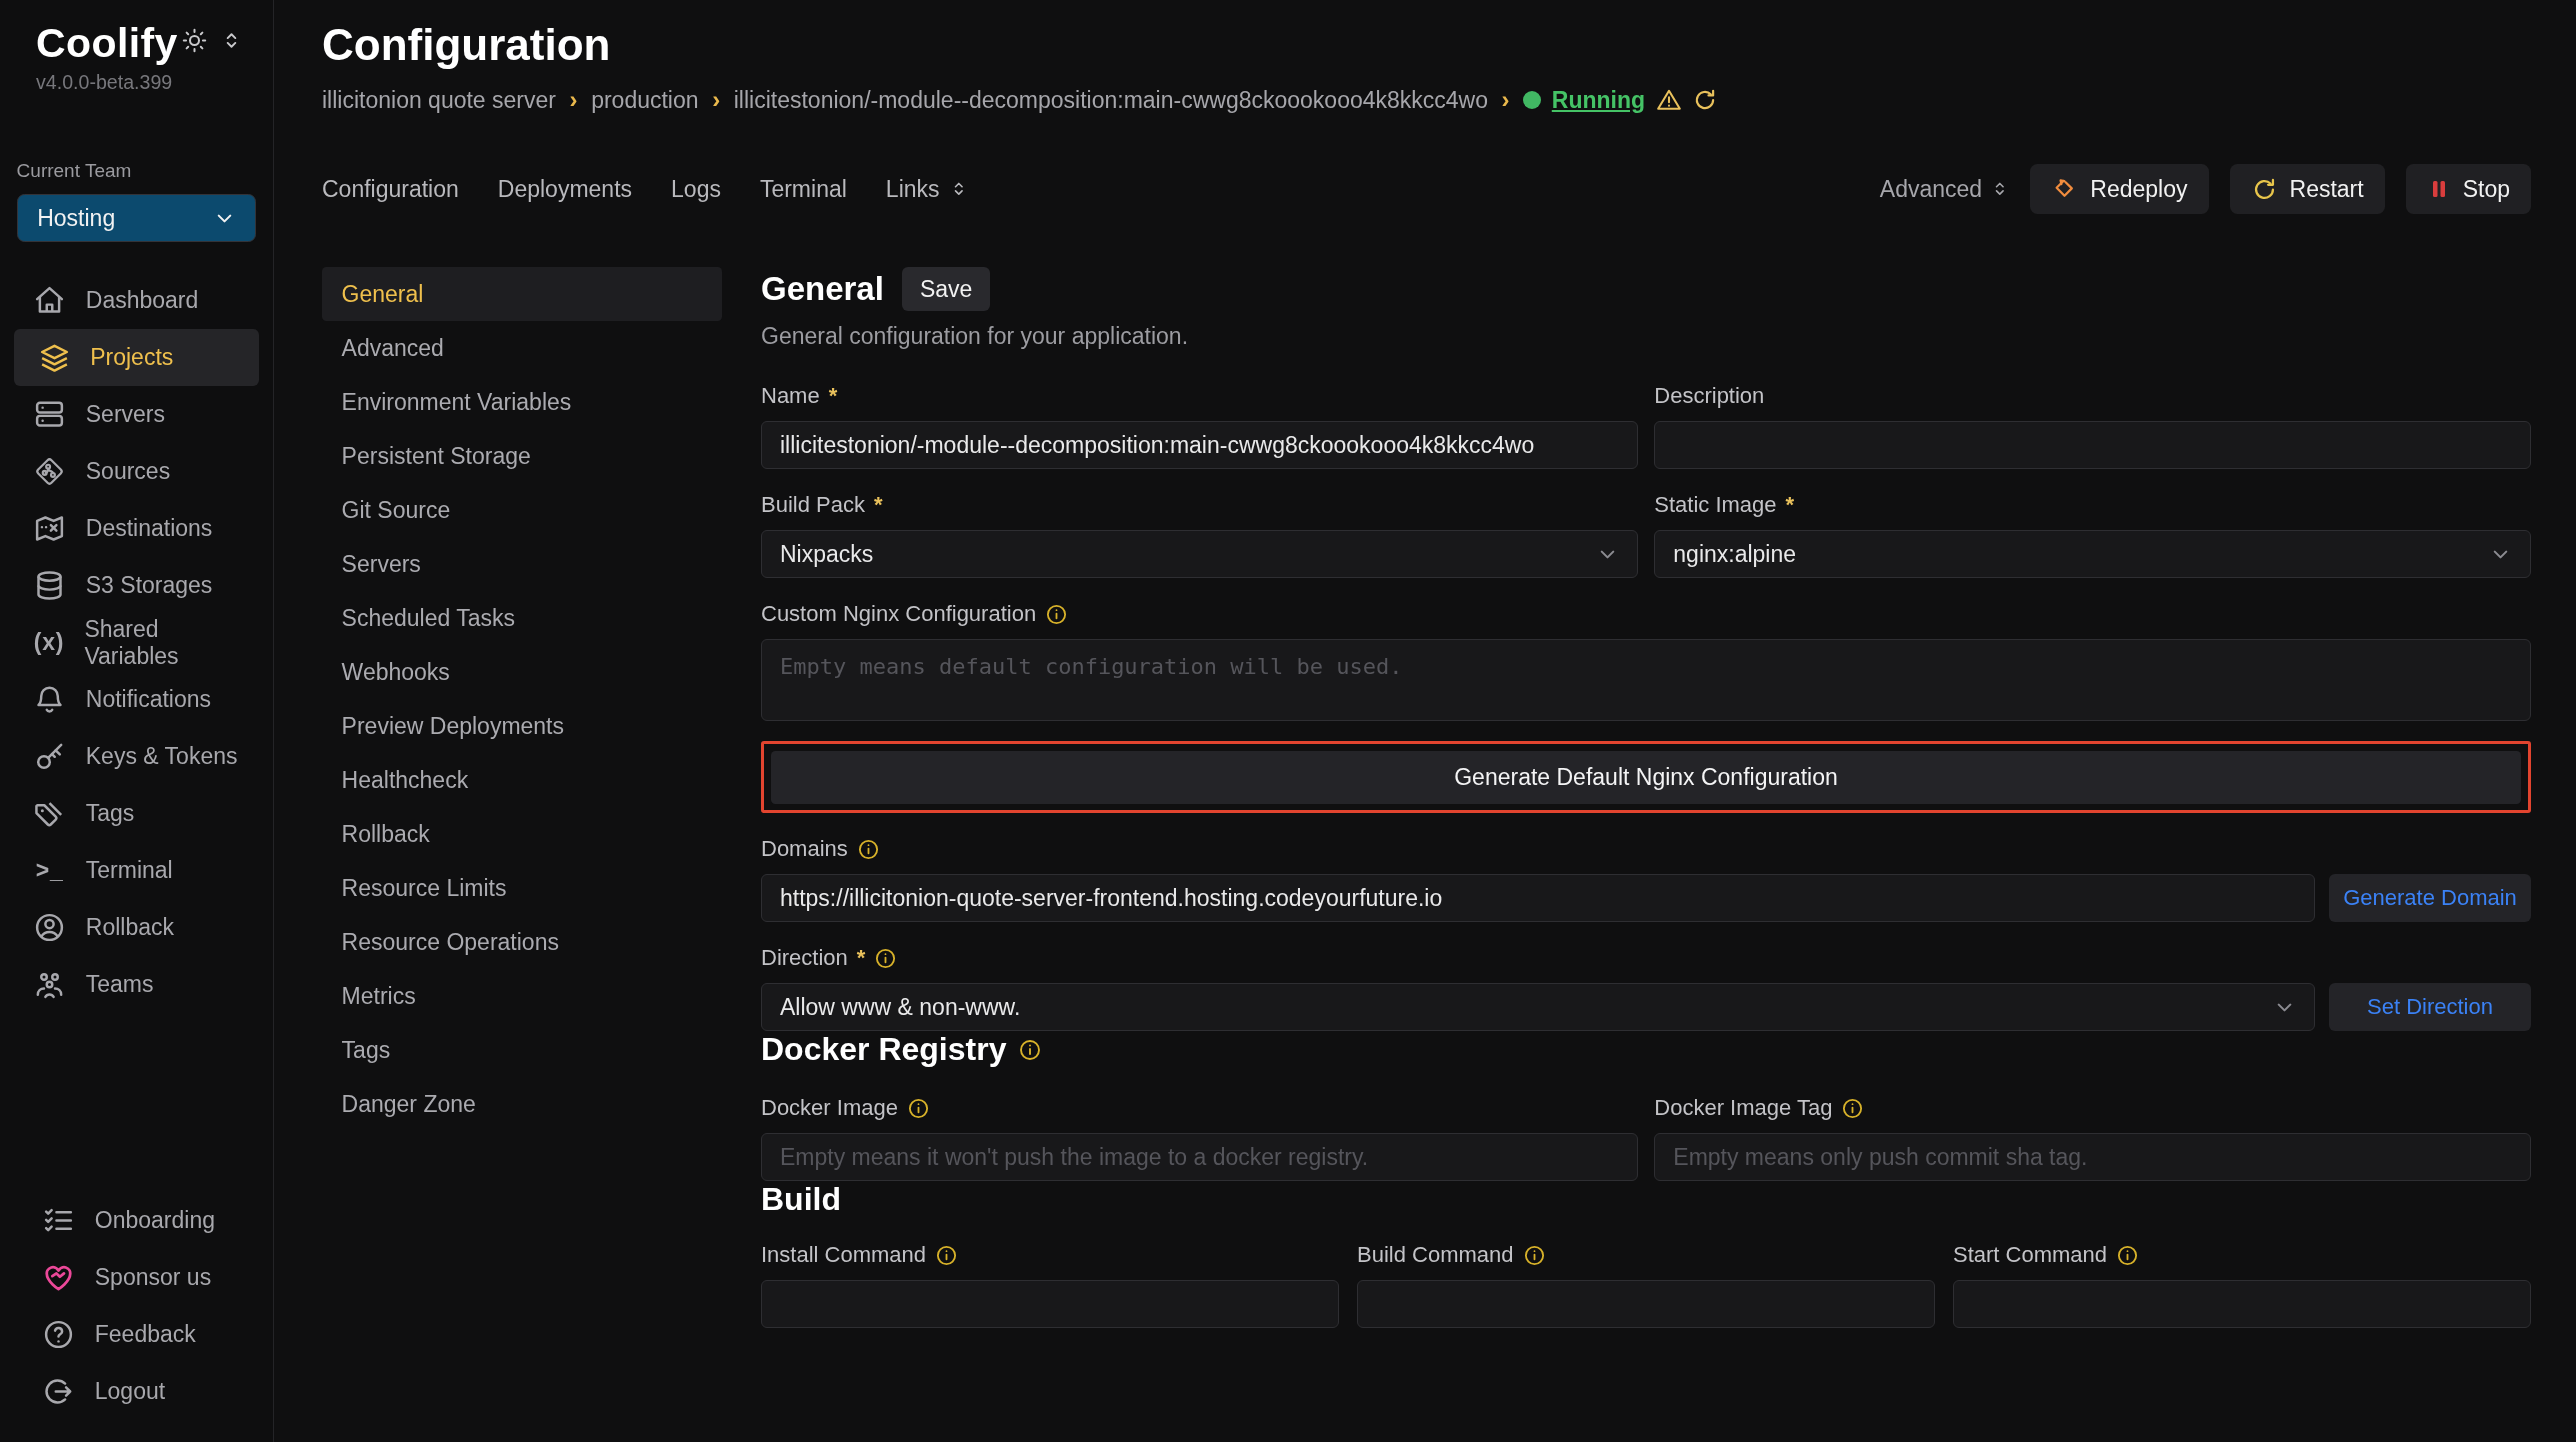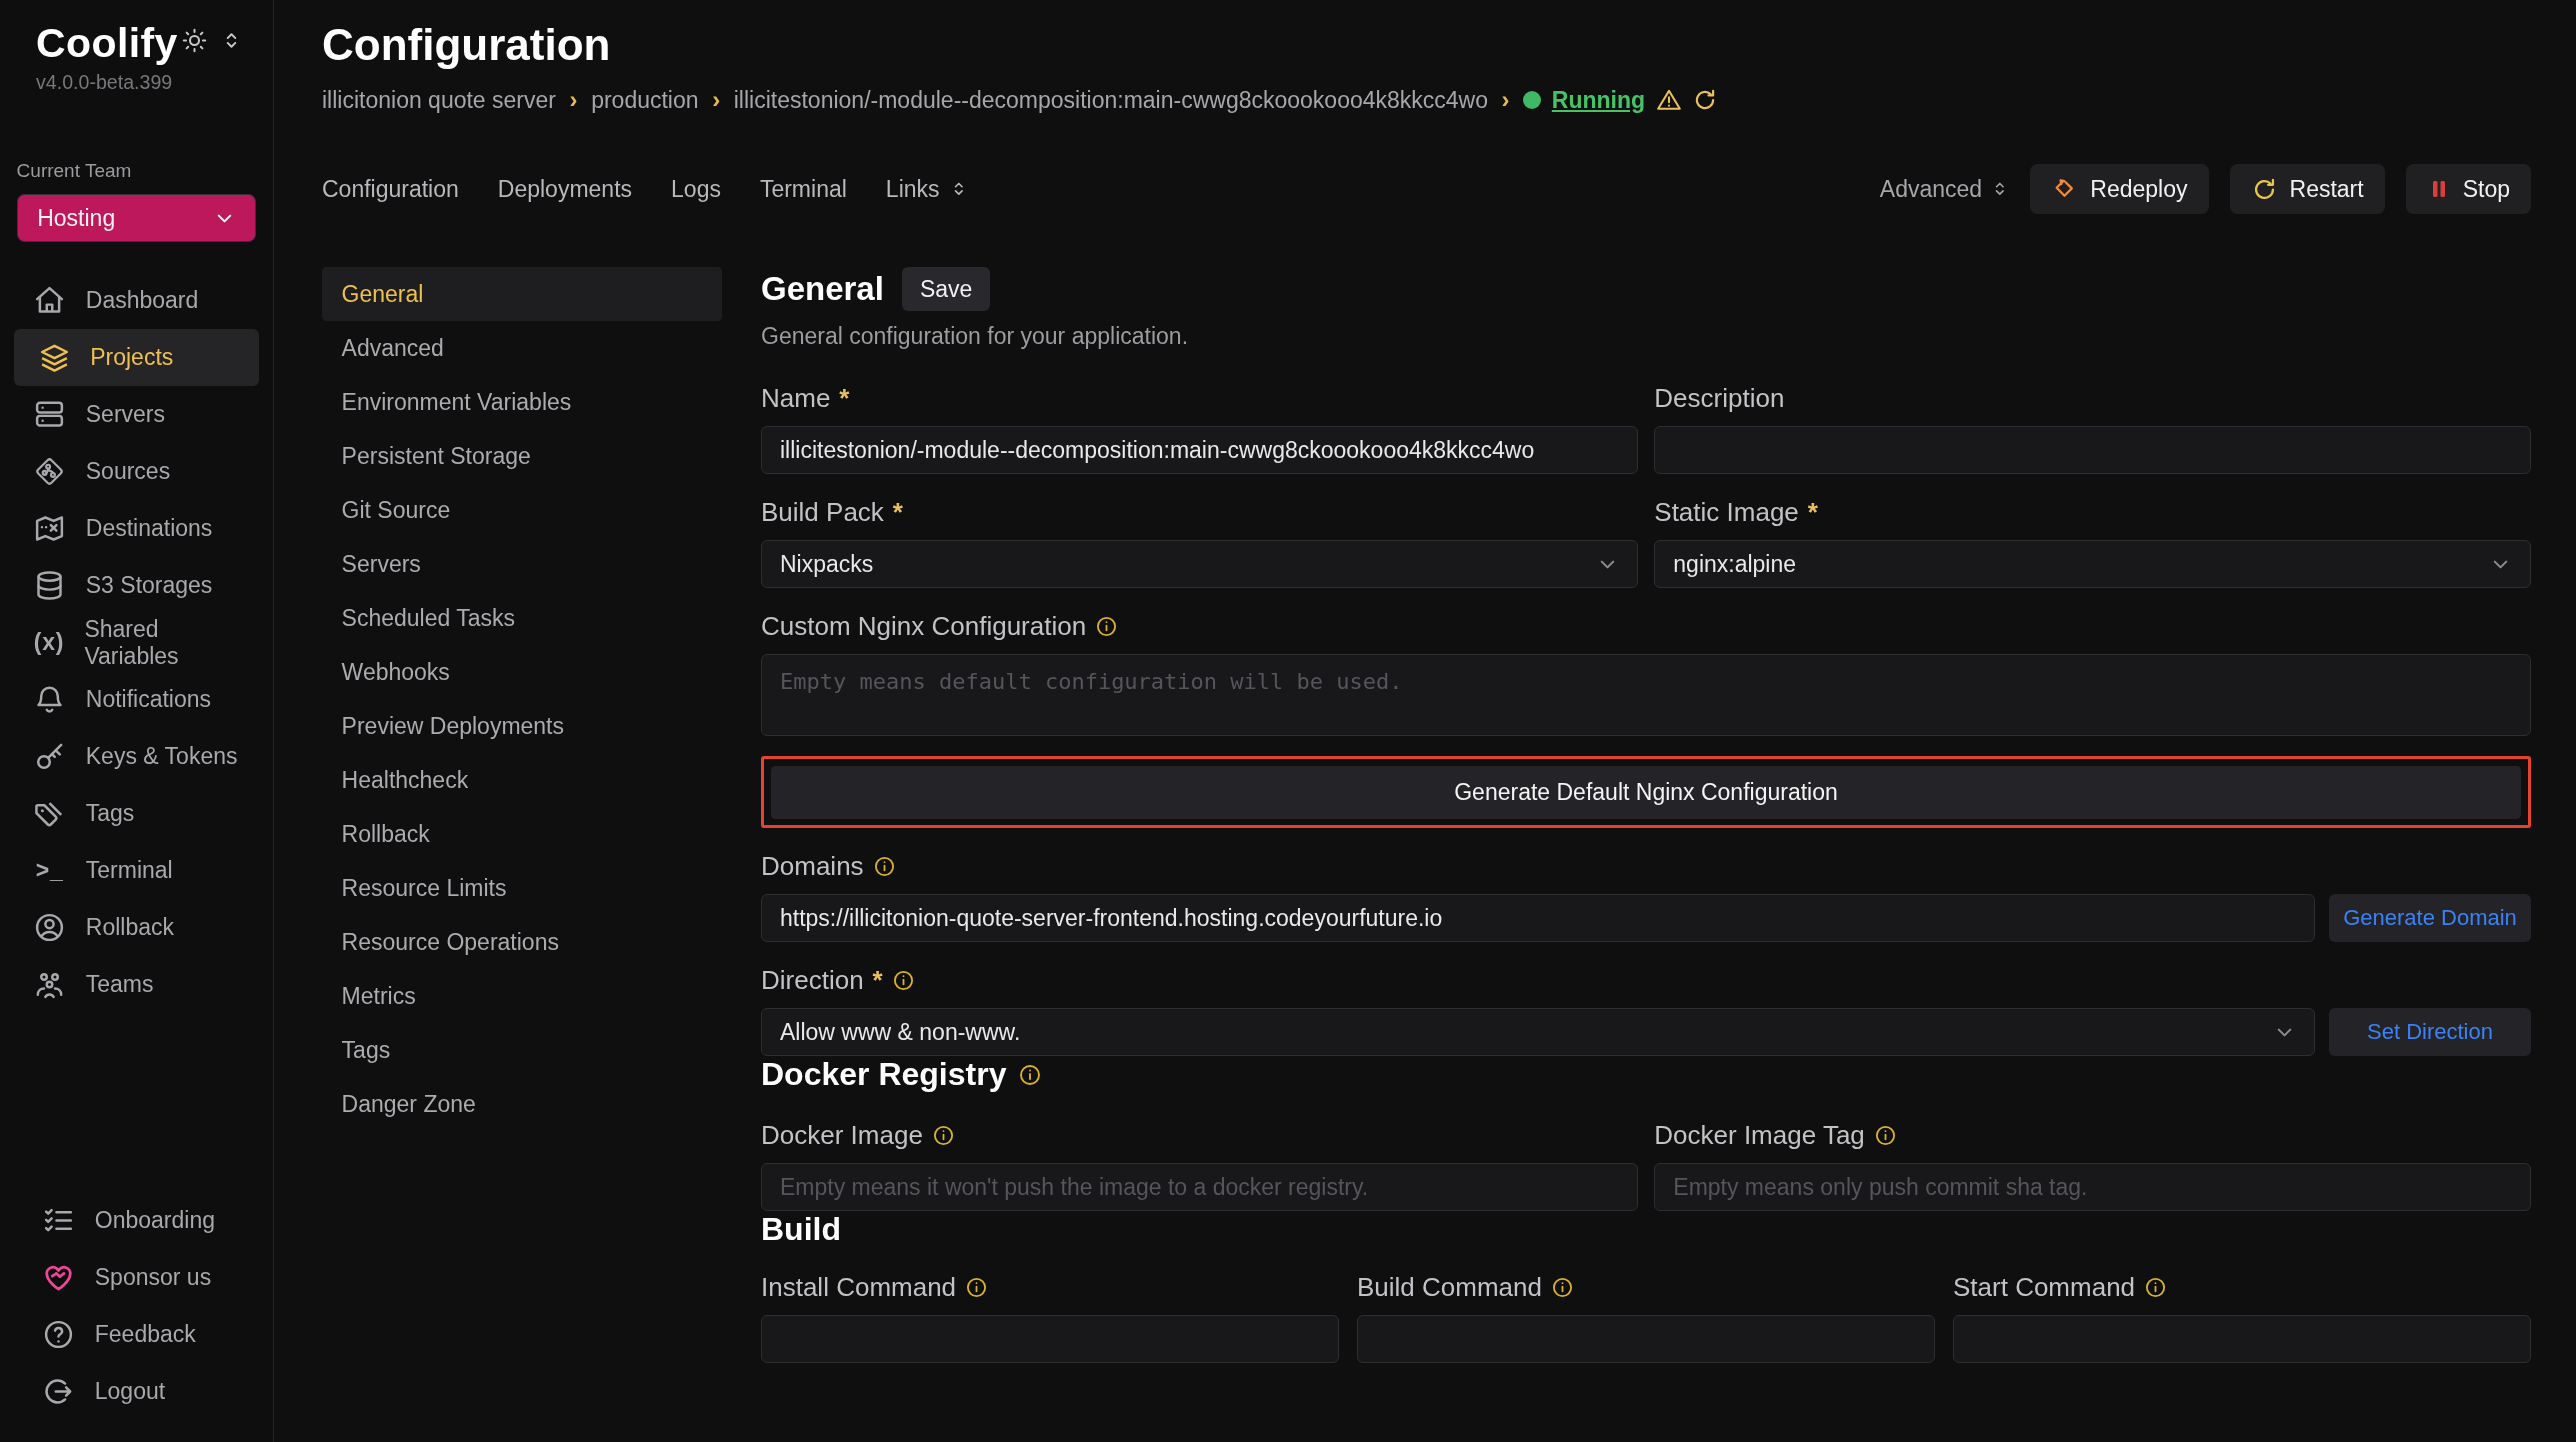--- a/index.html
+++ b/index.html
@@ -18,21 +18,21 @@
     padding:15px 0 23px 0;
   }
   .side-head { display:flex; align-items:flex-start; justify-content:space-between; padding:4.5px 30px 0 36px; }
   .logo { font-size:41px; font-weight:700; color:#fff; letter-spacing:0.4px; }
   .version { font-size:19.6px; color:#77777c; padding:4.5px 0 0 36px; }
   .theme-ctl { display:flex; align-items:center; gap:12px; margin-top:7.6px; color:#c9c9cc; }
   .icon { display:inline-flex; align-items:center; justify-content:center; }
   .icon svg { display:block; }
   .team-label { color:#9a9a9f; font-size:19px; margin:66px 0 12px 16.6px; }
   .team-select {
-    margin:0 16.6px; height:48px; background:#be185d; border:0.8px solid #333338;
+    margin:0 16.6px; height:48px; background:#0c4a6e; border:0.8px solid #333338;
     border-radius:7.6px; display:flex; align-items:center; justify-content:space-between;
     padding:0 19.6px; color:#f2f2f2; cursor:pointer;
   }
   .side-nav { margin-top:30px; display:flex; flex-direction:column; }
   .side-item {
     display:flex; align-items:center; gap:19.6px; height:57px; margin:0 13.6px;
     padding:0 7.6px 0 19.6px; border-radius:6px; color:#a8a8ad; cursor:pointer;
   }
   .side-item .icon { color:#a8a8ad; width:33px; }
   .side-item.active { background:#252528; color:#efc04d;padding-left:24px; }
@@ -68,21 +68,21 @@
     height:54px; display:flex; align-items:center; padding:0 19.6px;
     color:#ababb0; border-radius:4.5px; cursor:pointer;
   }
   .subnav-item.active { background:#1e1e21; color:#efc04d; }
 
   .form { flex:1; min-width:0; margin-left:39px; }
   .h2row { display:flex; align-items:center; gap:18px; }
   .h2 { font-size:33px; font-weight:700; color:#fff; }
   .save-btn { background:#29292d; border:none; color:#f2f2f2; font-family:inherit; font-size:23px; border-radius:6px; height:44px; padding:0 18px; cursor:pointer; }
   .form-desc { color:#9c9ca1; margin-top:12px; }
-  .label { display:flex; align-items:center; gap:9px; color:#c3c3c7; font-size:26px; margin-bottom:12px;text-align:right; }
+  .label { display:flex; align-items:center; gap:9px; color:#c3c3c7; font-size:22px; margin-bottom:12px;text-align:right; }
   .req { color:#e9c15c; font-weight:700; }
   .info-icon { color:#d8b22a; }
   .grid2 { display:grid; grid-template-columns:1fr 1fr; gap:0 16.6px; margin-top:33px; }
   .grid3 { display:grid; grid-template-columns:1fr 1fr 1fr; gap:0 18px; margin-top:30px; }
   .input, .select, .textarea {
     width:100%; height:48px; background:#18181a; border:0.8px solid #2e2e32;
     border-radius:6px; color:#e9e9ea; font-size:23px; font-family:inherit; padding:0 18px;
   }
   .input::placeholder, .textarea::placeholder { color:#55555b; }
   .select { display:flex; align-items:center; justify-content:space-between; cursor:pointer; }

